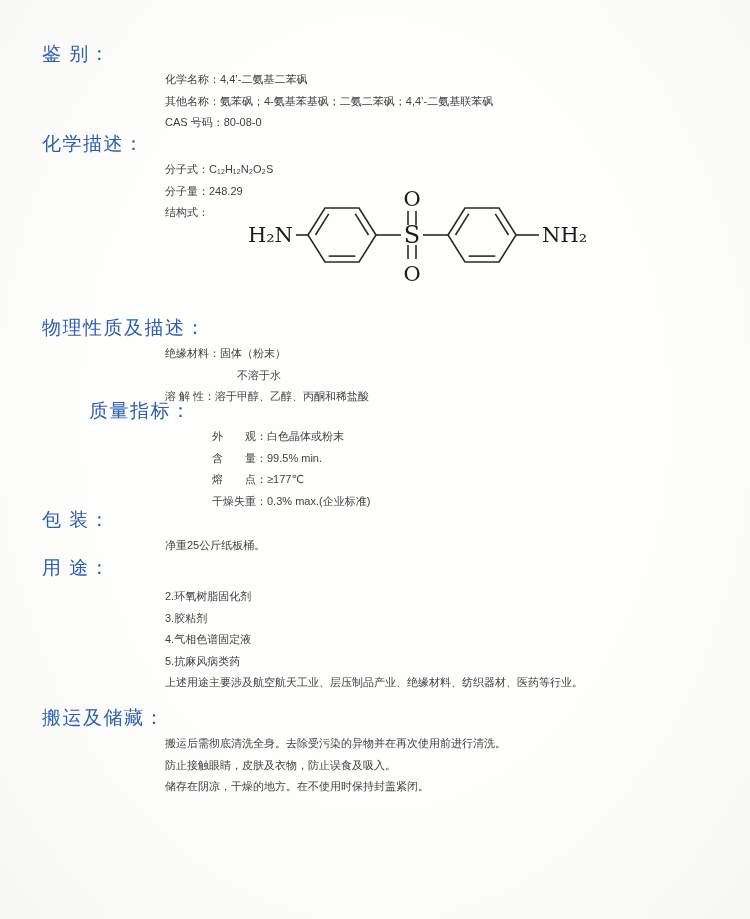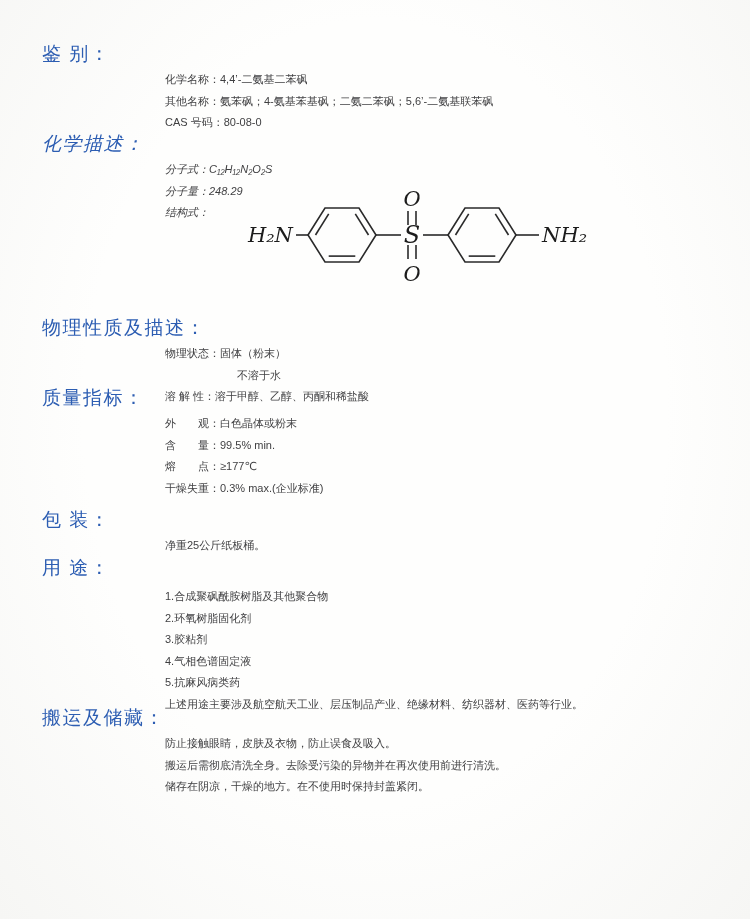--- a/index.html
+++ b/index.html
@@ -20,43 +20,43 @@
   }
   .heading .note{letter-spacing:2px;}
   .content{
     margin-left:123px;margin-top:3px;
     font-size:11px;line-height:21.5px;color:var(--text);
   }
   .line{white-space:pre-wrap;}
   .indent{padding-left:72px;}
   
   #sec-identification{top:42px;}
-  #sec-chemical{top:132px;font-style:italic;}
+  #sec-chemical{top:132px;}
   #sec-physical{top:316px;}
-  #sec-quality{top:386px;}
+  #sec-quality{top:399px;margin-left:47px;}
   #sec-packaging{top:508px;}
   #sec-applications{top:556px;}
   #sec-applications .content{margin-top:6px;}
   #sec-handling{top:706px;}
   #sec-safety{top:810px;}
   .structure-wrap{position:absolute;left:195px;top:58px;width:378px;height:96px;}
   .structure-wrap svg{display:block;}
   .struct-text{font-family:"DejaVu Serif","Liberation Serif",serif;fill:#1c1c1c;}
   .bond{stroke:#2a2a2a;stroke-width:1.6;fill:none;}
 </style>
 </head>
 <body>
 
 <div class="page">
 
   <div class="section" id="sec-identification">
     <div class="heading">鉴 别：</div>
     <div class="content">
       <div class="line">化学名称：4,4’-二氨基二苯砜</div>
-      <div class="line">其他名称：氨苯砜；4-氨基苯基砜；二氨二苯砜；5,6’-二氨基联苯砜</div>
+      <div class="line">其他名称：氨苯砜；4-氨基苯基砜；二氨二苯砜；4,4’-二氨基联苯砜</div>
       <div class="line">CAS 号码：80-08-0</div>
     </div>
   </div>
 
   <div class="section" id="sec-chemical">
     <div class="heading">化学描述：</div>
     <div class="content">
       <div class="line">分子式：C₁₂H₁₂N₂O₂S</div>
       <div class="line">分子量：248.29</div>
       <div class="line">结构式：</div>
@@ -102,21 +102,21 @@
 
         <line class="bond" x1="279" y1="45" x2="302" y2="45"></line>
         <text class="struct-text" x="305" y="52" font-size="21" text-anchor="start">NH₂</text>
       </svg>
     </div>
   </div>
 
   <div class="section" id="sec-physical">
     <div class="heading">物理性质及描述：</div>
     <div class="content">
-      <div class="line">物理状态：固体（粉末）</div>
+      <div class="line">绝缘材料：固体（粉末）</div>
       <div class="line indent">不溶于水</div>
       <div class="line">溶 解 性：溶于甲醇、乙醇、丙酮和稀盐酸</div>
     </div>
   </div>
 
   <div class="section" id="sec-quality">
     <div class="heading">质量指标：</div>
     <div class="content">
       <div class="line">外　　观：白色晶体或粉末</div>
       <div class="line">含　　量：99.5% min.</div>
@@ -128,32 +128,31 @@
   <div class="section" id="sec-packaging">
     <div class="heading">包 装：</div>
     <div class="content">
       <div class="line">净重25公斤纸板桶。</div>
     </div>
   </div>
 
   <div class="section" id="sec-applications">
     <div class="heading">用 途：</div>
     <div class="content">
-      <div class="line">1.合成聚砜酰胺树脂及其他聚合物</div>
       <div class="line">2.环氧树脂固化剂</div>
       <div class="line">3.胶粘剂</div>
       <div class="line">4.气相色谱固定液</div>
       <div class="line">5.抗麻风病类药</div>
       <div class="line">上述用途主要涉及航空航天工业、层压制品产业、绝缘材料、纺织器材、医药等行业。</div>
     </div>
   </div>
 
   <div class="section" id="sec-handling">
     <div class="heading">搬运及储藏：</div>
     <div class="content">
+      <div class="line">搬运后需彻底清洗全身。去除受污染的异物并在再次使用前进行清洗。</div>
       <div class="line">防止接触眼睛，皮肤及衣物，防止误食及吸入。</div>
-      <div class="line">搬运后需彻底清洗全身。去除受污染的异物并在再次使用前进行清洗。</div>
       <div class="line">储存在阴凉，干燥的地方。在不使用时保持封盖紧闭。</div>
     </div>
   </div>
 
 
 </div>
 
 </body></html>

